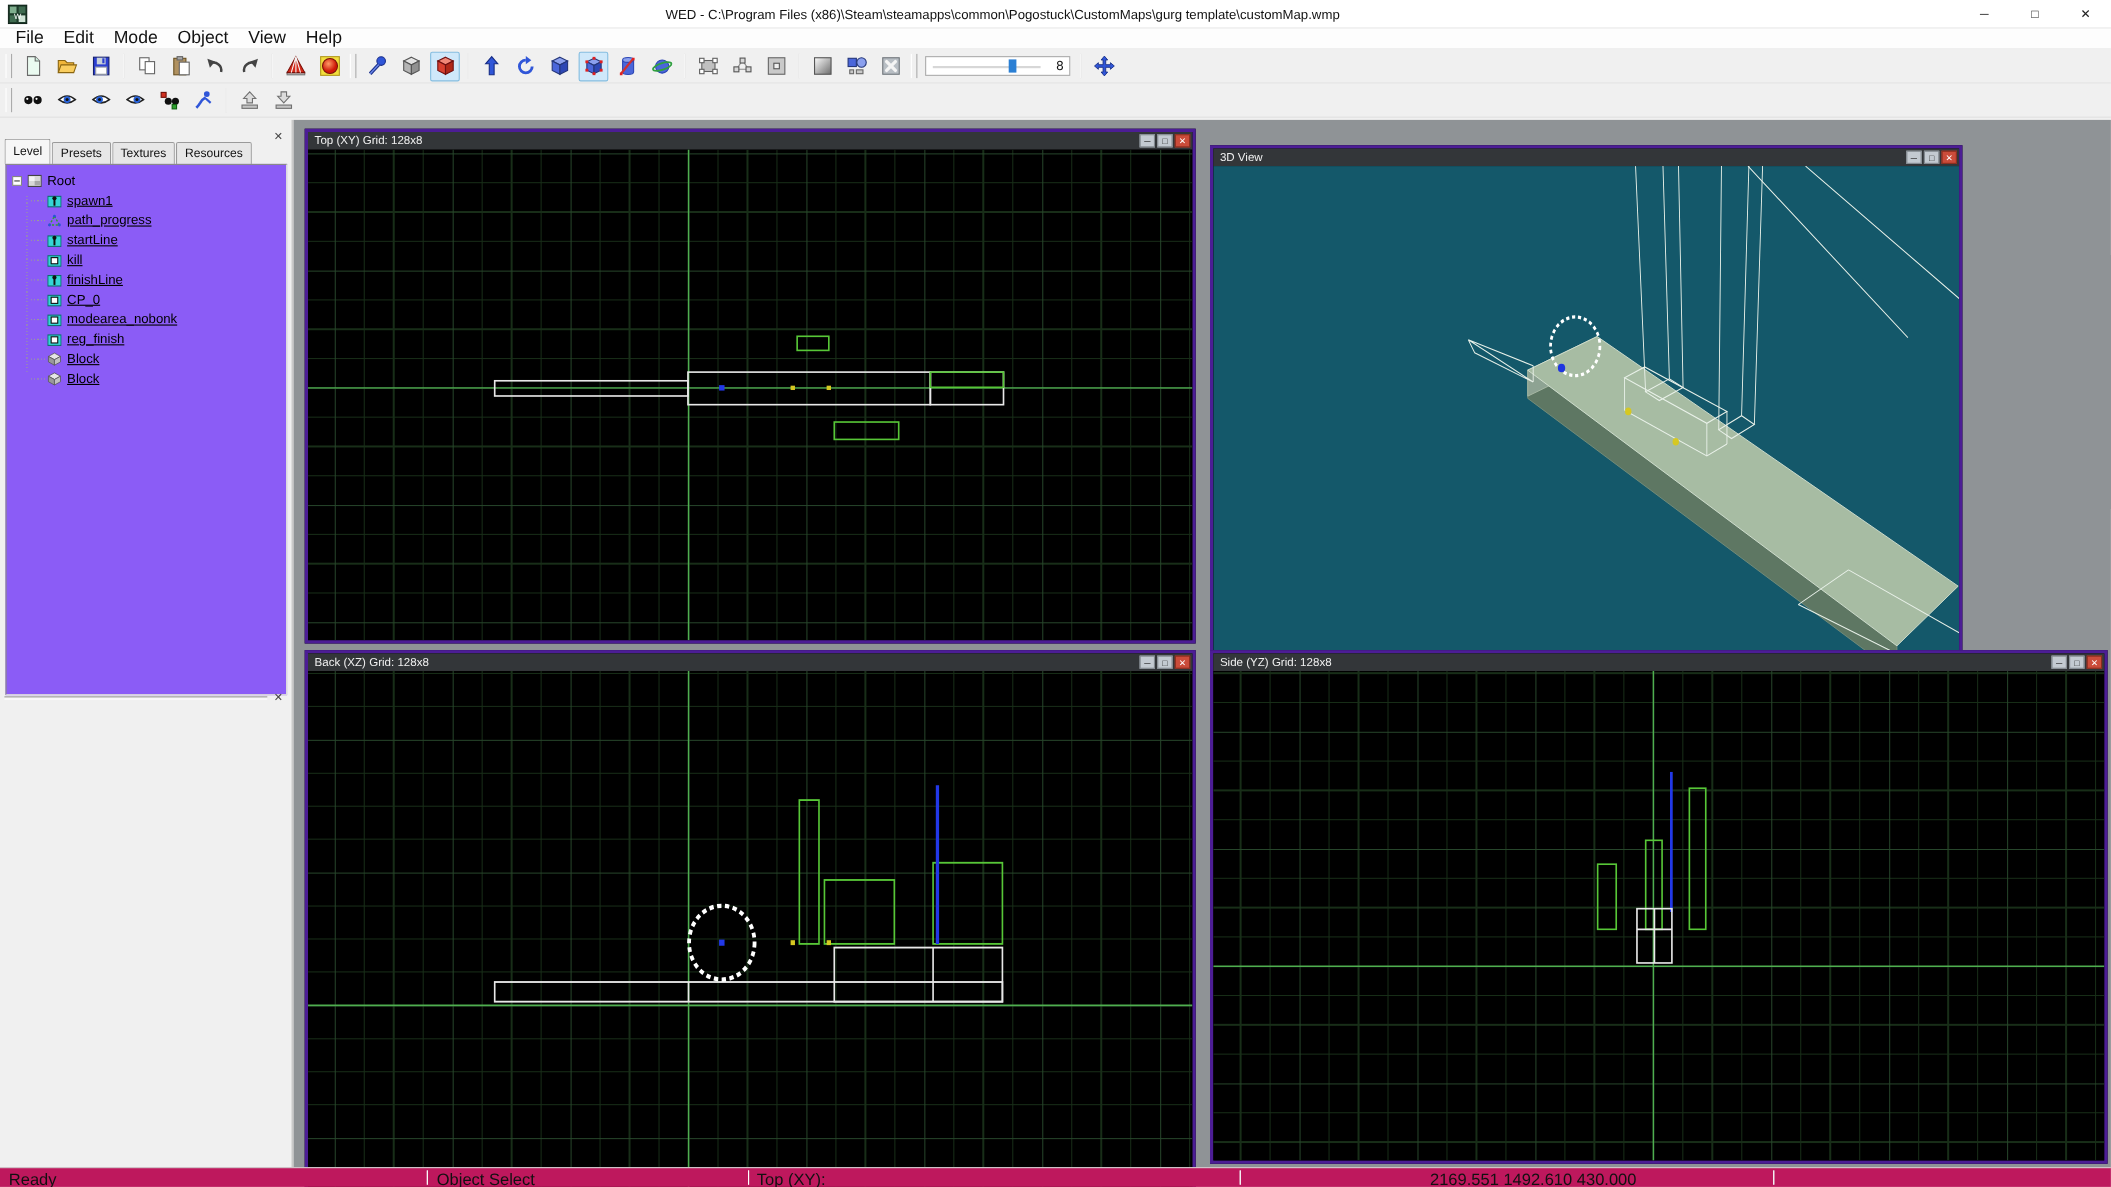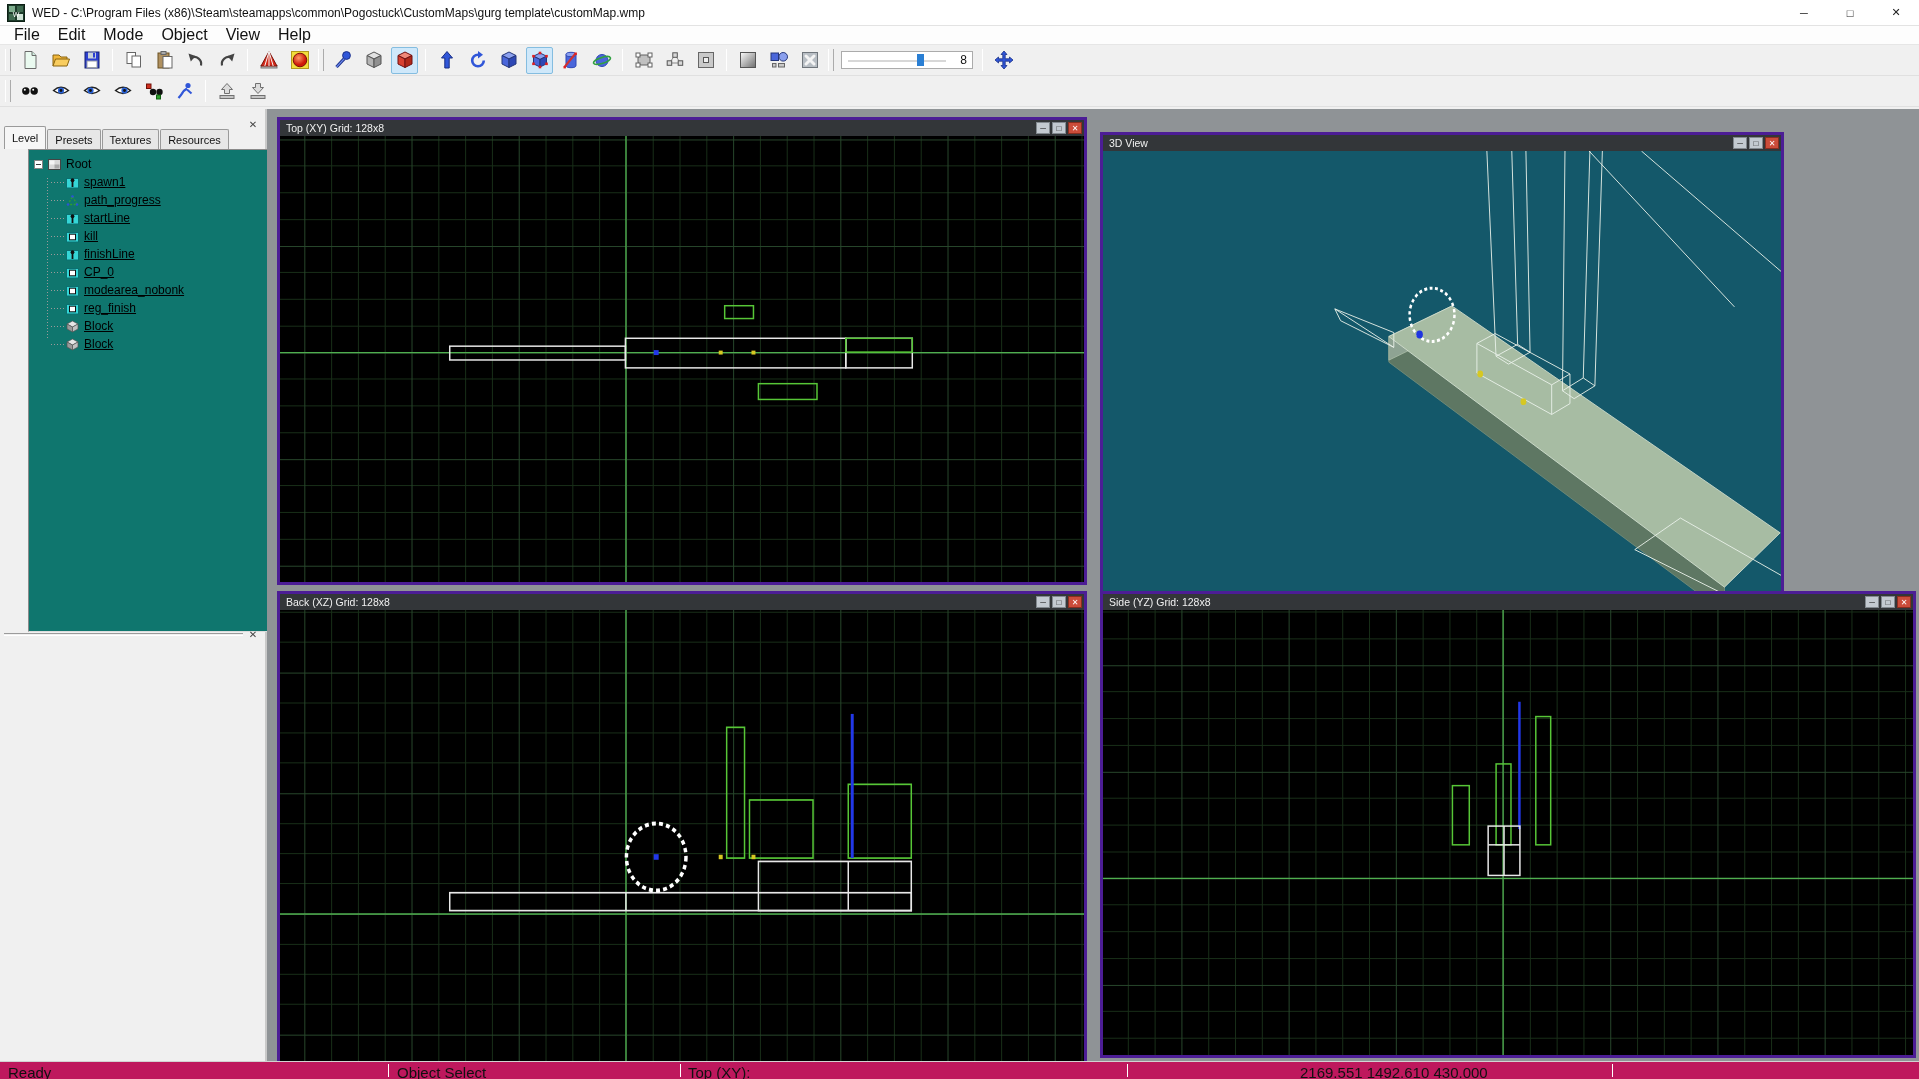--- a/index.html
+++ b/index.html
@@ -2,21 +2,21 @@
 <html><head>
 <meta charset="utf-8">
 <style>
   * { box-sizing: border-box; margin: 0; padding: 0; }
   html,body { width:1919px; height:1079px; overflow:hidden; font-family:"Liberation Sans", sans-serif; background:#f0f0f0; }
   .app { position:relative; width:1919px; height:1079px; background:#f0f0f0; }
 
   
   .titlebar { height:26px; background:#ffffff; display:flex; align-items:center; border-bottom:1px solid #e3e3e3; }
   .app-icon { width:18px; height:18px; margin-left:7px; flex:0 0 auto; }
-  .title-text { font-size:12px; color:#111; margin-left:7px; white-space:nowrap; flex:1 1 auto; }
+  .title-text { font-size:12px; color:#111; margin-left:17px; white-space:nowrap; flex:1 1 auto;text-align:center; }
   .win-controls { display:flex; height:26px; flex:0 0 auto; }
   .win-btn { width:46px; height:26px; display:flex; align-items:center; justify-content:center; font-size:11px; color:#222; }
 
   
   .menubar { height:19px; background:#fdfdfd; display:flex; align-items:center; padding-left:5px; border-bottom:1px solid #e6e6e6; }
   .menu-item { font-size:16px; color:#111; padding:0 9px; height:19px; display:flex; align-items:center; }
 
   
   .toolbar { background:#f0f0f0; display:flex; align-items:center; height:31px; padding-left:2px; border-bottom:1px solid #e0e0e0; }
   .grip { width:6px; height:22px; margin:0 3px; border-left:1px solid #ffffff; border-right:1px solid #ababab; }
@@ -33,21 +33,21 @@
   .main { position:absolute; top:109px; left:0; right:0; bottom:18px; }
 
   
   .left-panel { position:absolute; left:0; top:0; bottom:0; width:267px; background:#f0f0f0; border-right:2px solid #c9c9c9; }
   .panel-x { position:absolute; width:14px; height:14px; display:flex; align-items:center; justify-content:center; font-size:10px; color:#444; border:1px solid transparent; }
   .px-top { top:8px; right:5px; }
   .px-mid { top:518px; right:5px; }
   .tabs { position:absolute; left:4px; top:18px; height:22px; display:flex; align-items:flex-end; }
   .tab { height:20px; padding:0 7px; font-size:11px; color:#111; background:#e7e7e7; border:1px solid #9a9a9a; border-bottom:none; border-radius:2px 2px 0 0; margin-right:1px; display:flex; align-items:center; }
   .tab.active { height:23px; background:#f6f6f6; font-weight:normal; }
-  .tree-box { position:absolute; left:5px; top:40px; width:256px; height:483px; background:#0f766e; border:1px solid #8a8a8a; border-right-color:#dcdcdc; border-bottom-color:#dcdcdc; overflow:hidden; padding-top:5px;margin-left:23px; }
+  .tree-box { position:absolute; left:5px; top:40px; width:256px; height:483px; background:#8b5cf6; border:1px solid #8a8a8a; border-right-color:#dcdcdc; border-bottom-color:#dcdcdc; overflow:hidden; padding-top:5px; }
   .titem { height:18px; display:flex; align-items:center; font-size:12px; color:#000; white-space:nowrap; }
   .titem .tlabel { margin-left:5px; }
   .root-row { padding-left:5px; }
   .child-row { padding-left:22px;text-decoration:underline; }
   .expandbox { width:9px; height:9px; background:#fff; border:1px solid #848484; position:relative; margin-right:5px; flex:0 0 auto; }
   .expandbox::after { content:""; position:absolute; left:1px; right:1px; top:3px; height:1px; background:#3a3a3a; }
   .stub { width:13px; height:1px; background-image:repeating-linear-gradient(to right,#9a9a9a 0 1px,transparent 1px 3px); margin-right:2px; flex:0 0 auto; }
   .vguide { position:absolute; left:18px; top:28px; height:160px; width:1px; background-image:repeating-linear-gradient(to bottom,#9a9a9a 0 1px,transparent 1px 3px); }
   .ticon { flex:0 0 auto; display:flex; }
   .panel-split { position:absolute; left:4px; right:22px; top:524px; height:3px; border-top:1px solid #9b9b9b; border-bottom:1px solid #ffffff; }

